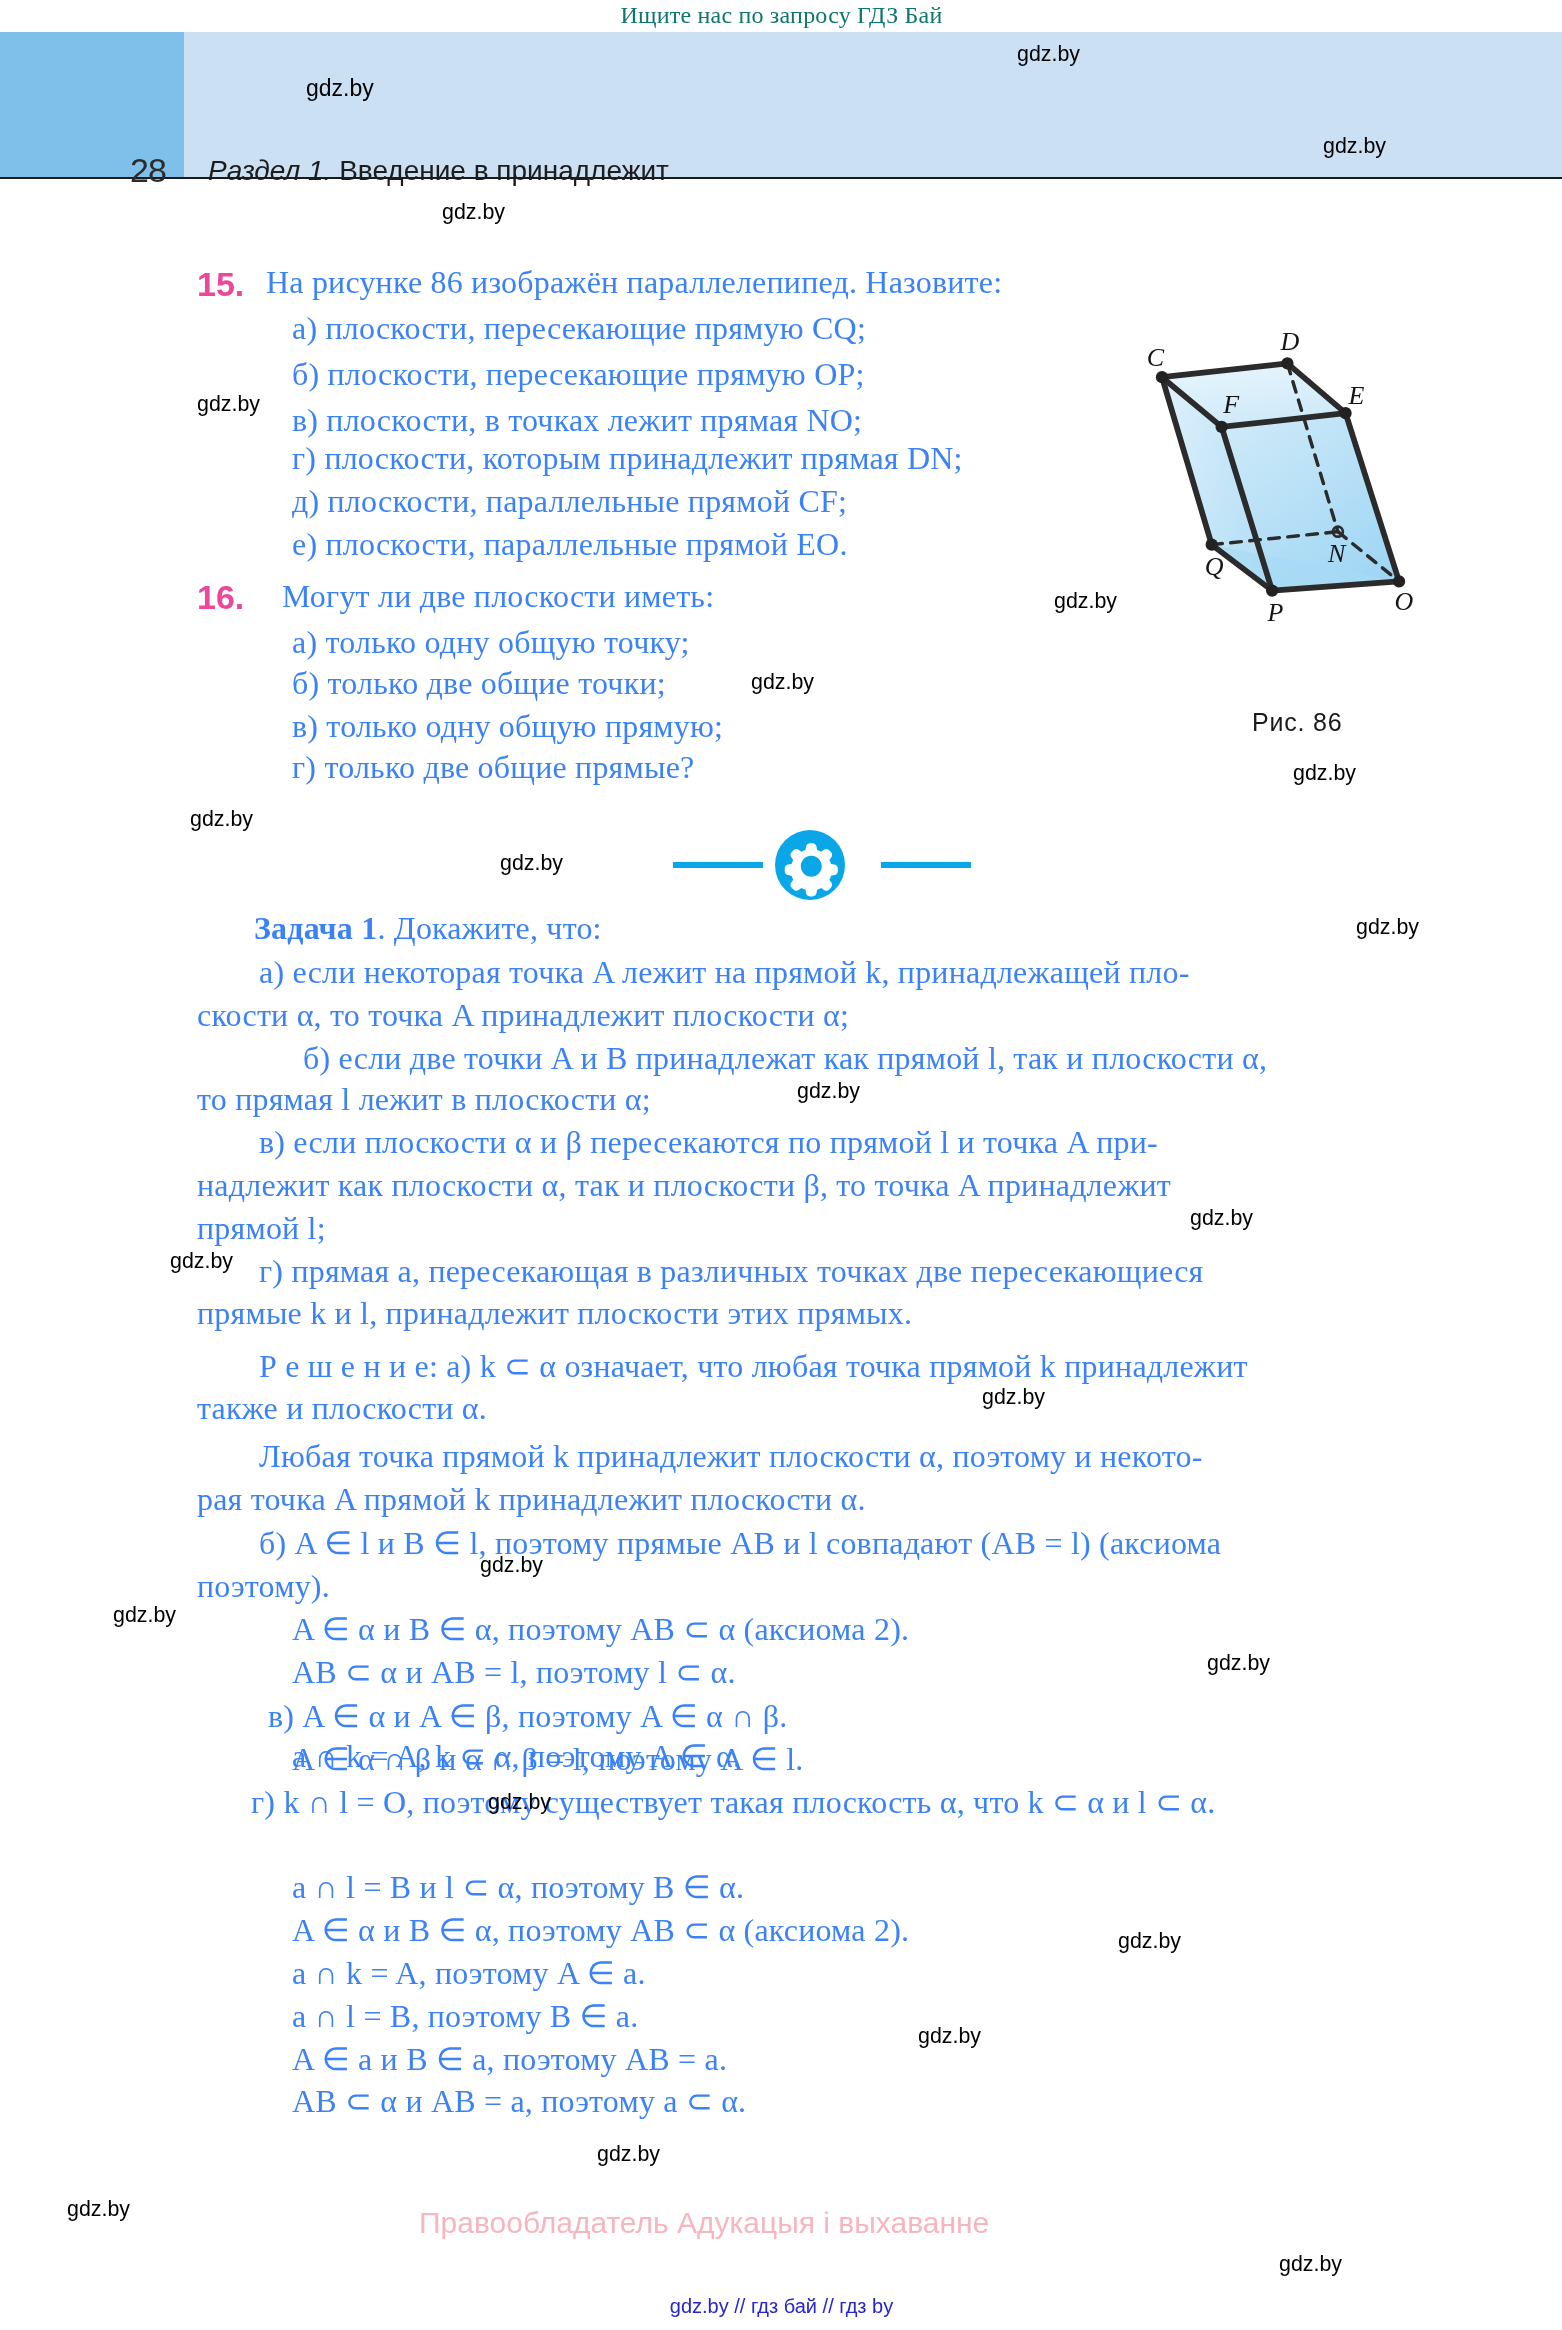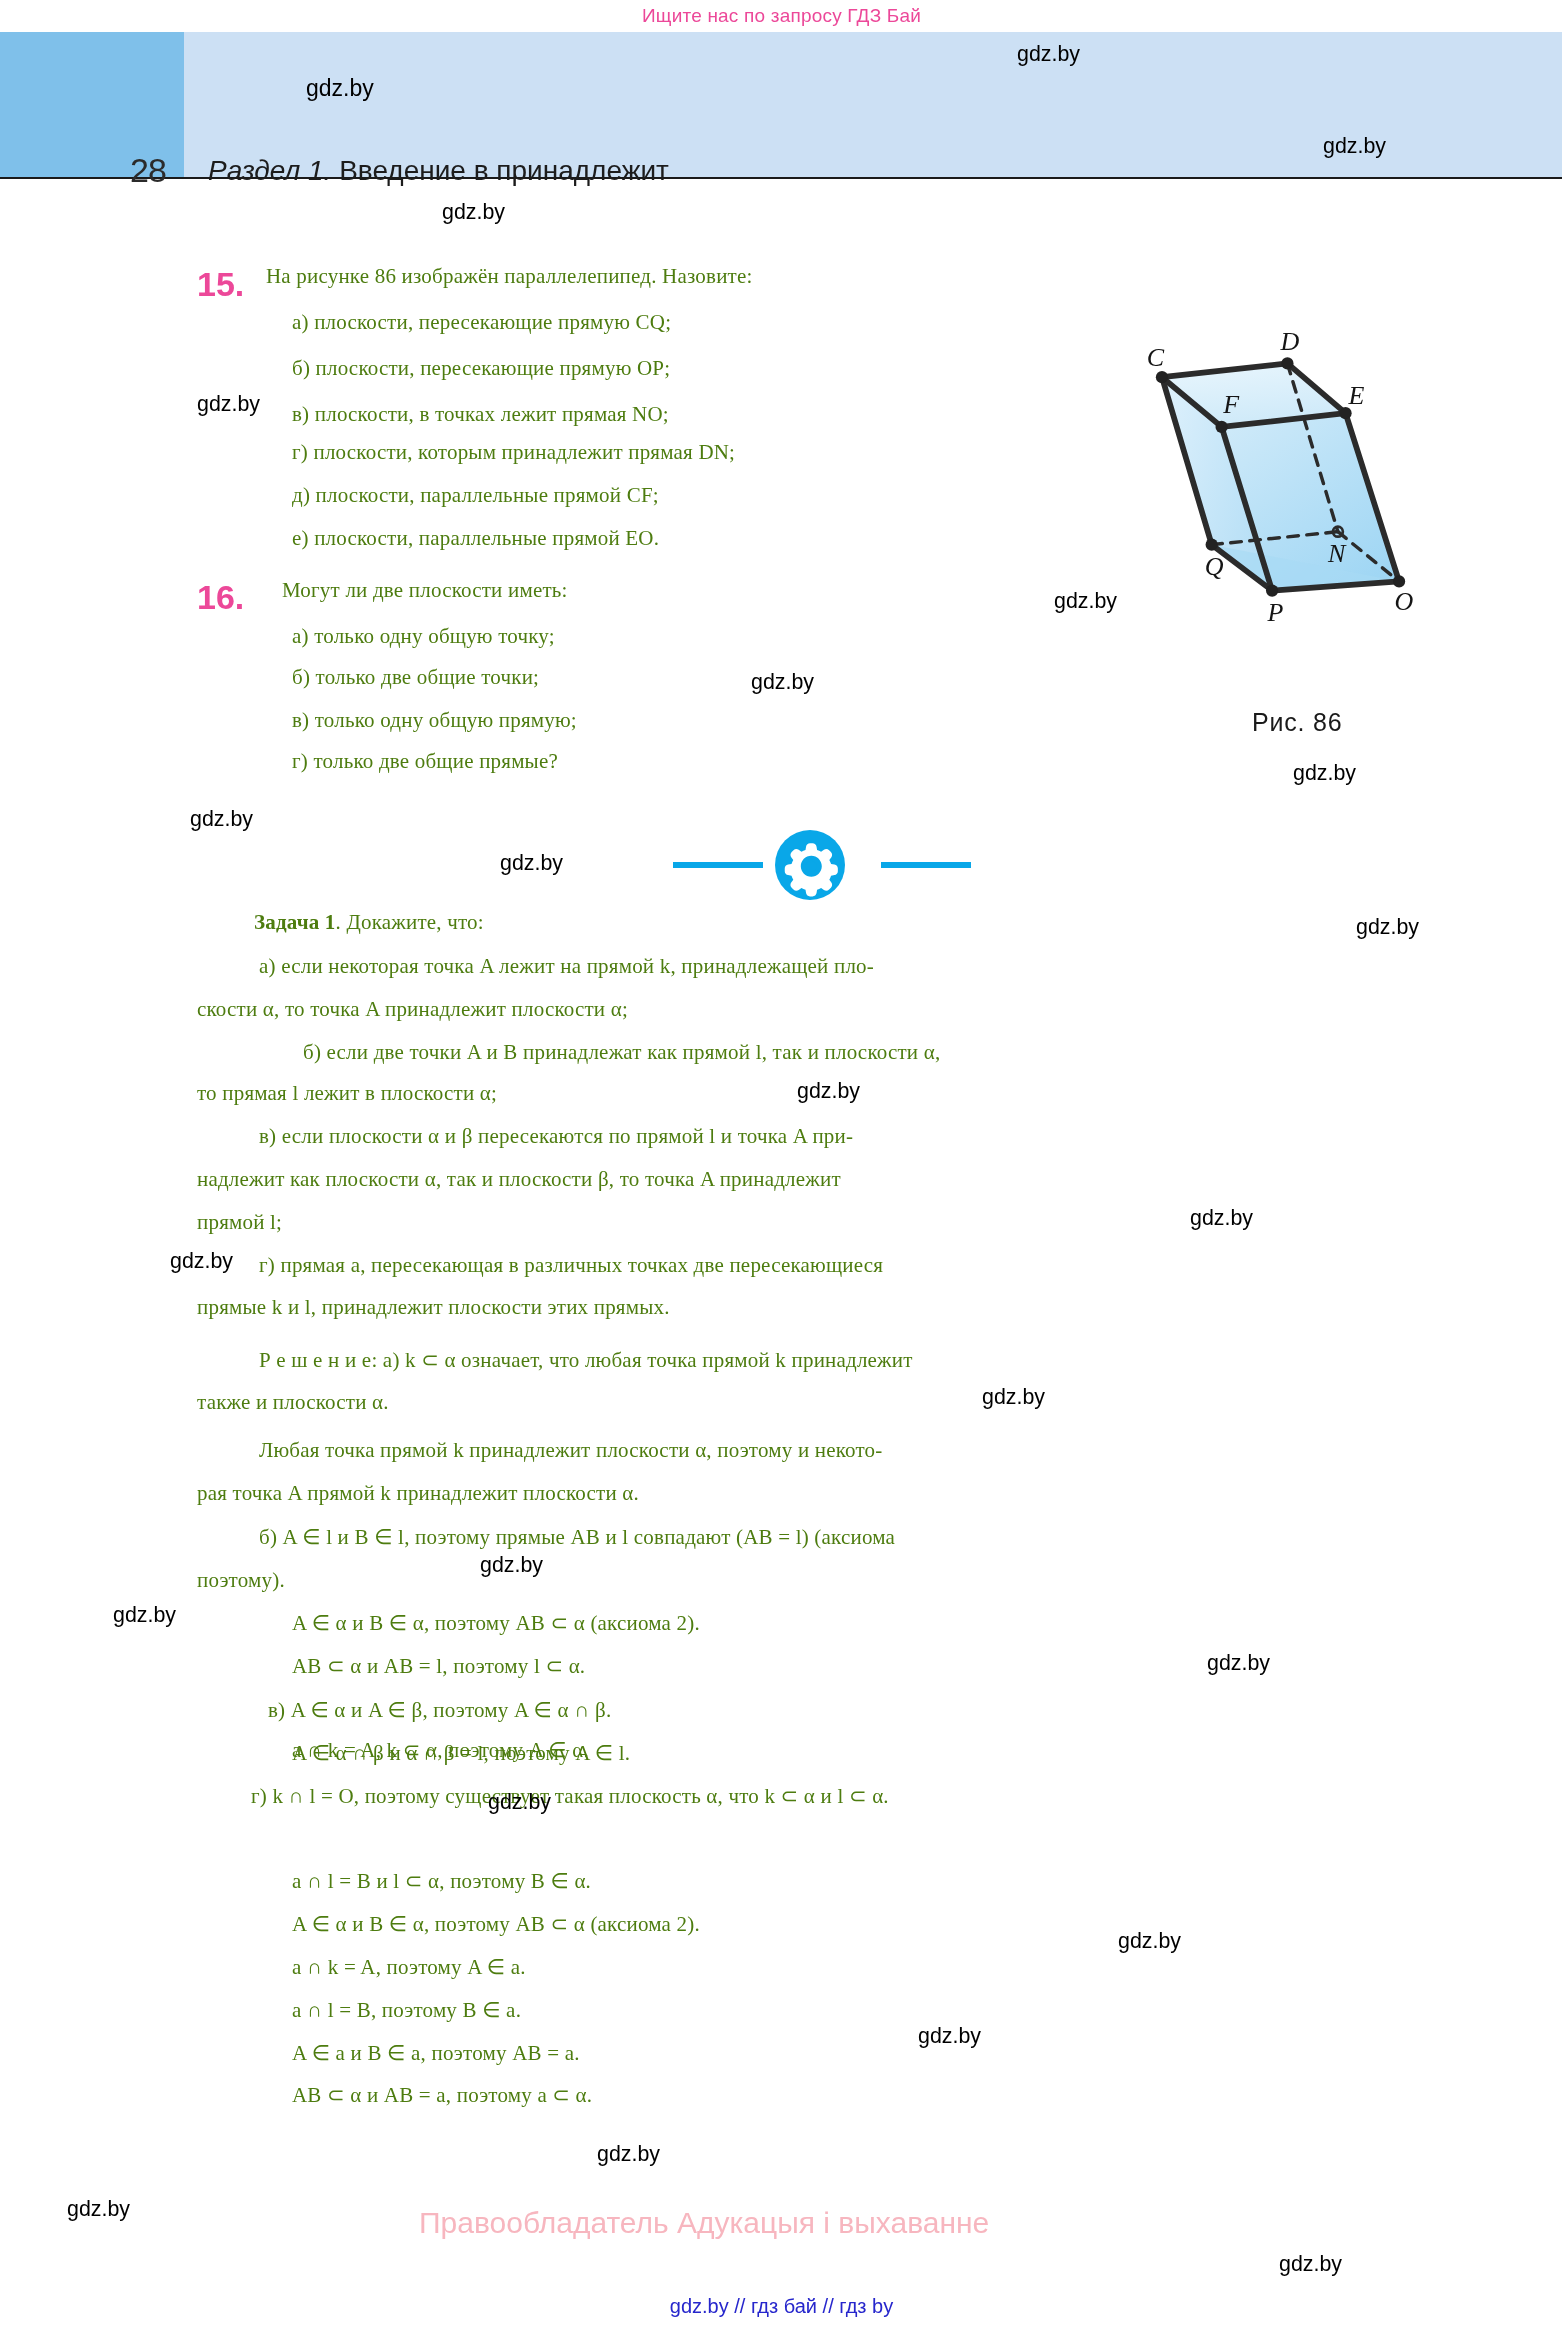--- a/index.html
+++ b/index.html
@@ -14,23 +14,23 @@
 
   
   .promo-bar {
     position: absolute;
     top: 0; left: 0;
     width: 1563px; height: 32px;
     background: #ffffff;
     text-align: center;
   }
   .promo-text {
-    font-family: Liberation Sans, sans-serif;
-    font-size: 19px;
-    color: #ec4899;
+    font-family: Liberation Serif, serif;
+    font-size: 24px;
+    color: #0f766e;
     line-height: 31px;
     letter-spacing: 0.2px;
   }
 
   
   .header-band {
     position: absolute;
     top: 32px; left: 0;
     width: 1563px; height: 147px;
     background: #cce0f4;
@@ -74,24 +74,24 @@
 
   .ex-num {
     position: absolute;
     font-family: "Liberation Sans", sans-serif;
     font-weight: bold;
     font-size: 34px;
     color: #ec4899;
   }
   .ex-line {
     position: absolute;
-    font-size: 21px;
+    font-size: 32px;
     line-height: 1;
     letter-spacing: 0.2px;
-    color: #4d7c0f;
+    color: #3b82f6;
     white-space: nowrap;
   }
   .bd { font-weight: bold; }
 
   
   .figure-wrap {
     position: absolute;
     top: 329px; left: 1125px;
     width: 360px; height: 413px;
   }

